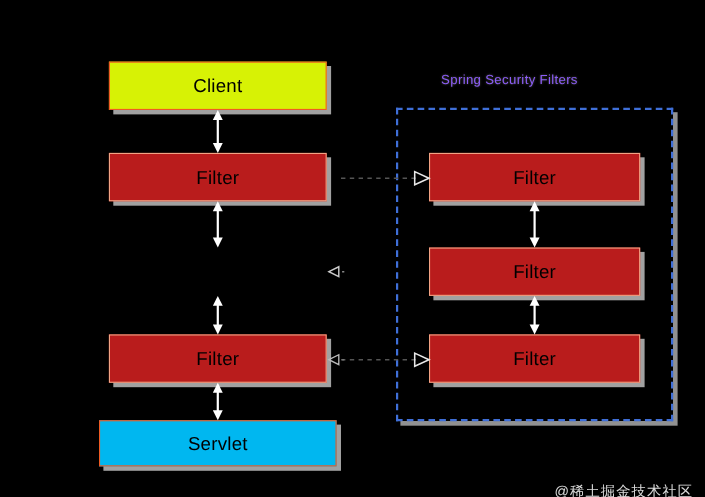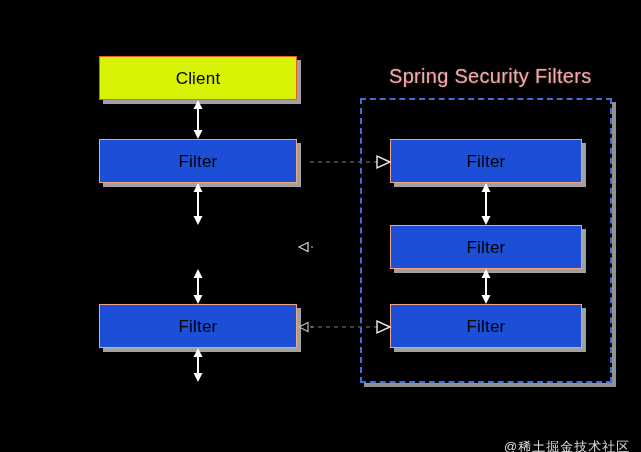--- a/index.html
+++ b/index.html
@@ -22,44 +22,45 @@
   }
   .node .lbl{pointer-events:none;line-height:1;}
 
   
   .node.client{
     background:#d7f205;
     border:1.5px solid #ef5b23;
   }
   
   .node.filter{
-    background:#1d4ed8;
+    background:#b91c1c;
     border:1px solid #f2a384;
   }
   
   .node.servlet{
     background:#00b7f0;
     border:1.5px solid #ef5b23;
   }
 
   
   .group-panel{
     position:absolute;
     box-sizing:border-box;
     border:2px dashed #3f6fd8;
     background:transparent;
     box-shadow:4px 4px 0 0 rgba(170,170,170,.85);
   }
   .group-title{
     position:absolute;
-    font-size:20px;
-    color:#fca5a5;
+    font-size:12px;
+    color:#8b5cf6;
     white-space:nowrap;
     text-shadow:0 0 2px rgba(255,255,255,.35);
     letter-spacing:.3px;
+    margin-left:12px;
   }
 
   
   .conn{position:absolute;}
   .conn svg{display:block;overflow:visible;}
 
   
   .watermark{
     position:absolute;
     font-size:13px;
@@ -80,20 +81,23 @@
 
   <div class="node filter" style="left:99px;top:123px;width:198px;height:44px;">
     <span class="lbl">Filter</span>
   </div>
 
 
   <div class="node filter" style="left:99px;top:288px;width:198px;height:44px;">
     <span class="lbl">Filter</span>
   </div>
 
+  <div class="node servlet" style="left:90px;top:366px;width:216px;height:42px;">
+    <span class="lbl">Servlet</span>
+  </div>
 
   <div class="conn" style="left:191px;top:84px;width:14px;height:39px;">
     <svg width="14" height="39" viewBox="0 0 14 39">
       <path d="M7 3 L7 36" stroke="#ffffff" stroke-width="2" fill="none"></path>
       <path d="M7 0 L2.5 9 L11.5 9 Z" fill="#ffffff"></path>
       <path d="M7 39 L2.5 30 L11.5 30 Z" fill="#ffffff"></path>
     </svg>
   </div>
 
   <div class="conn" style="left:191px;top:167px;width:14px;height:42px;">

